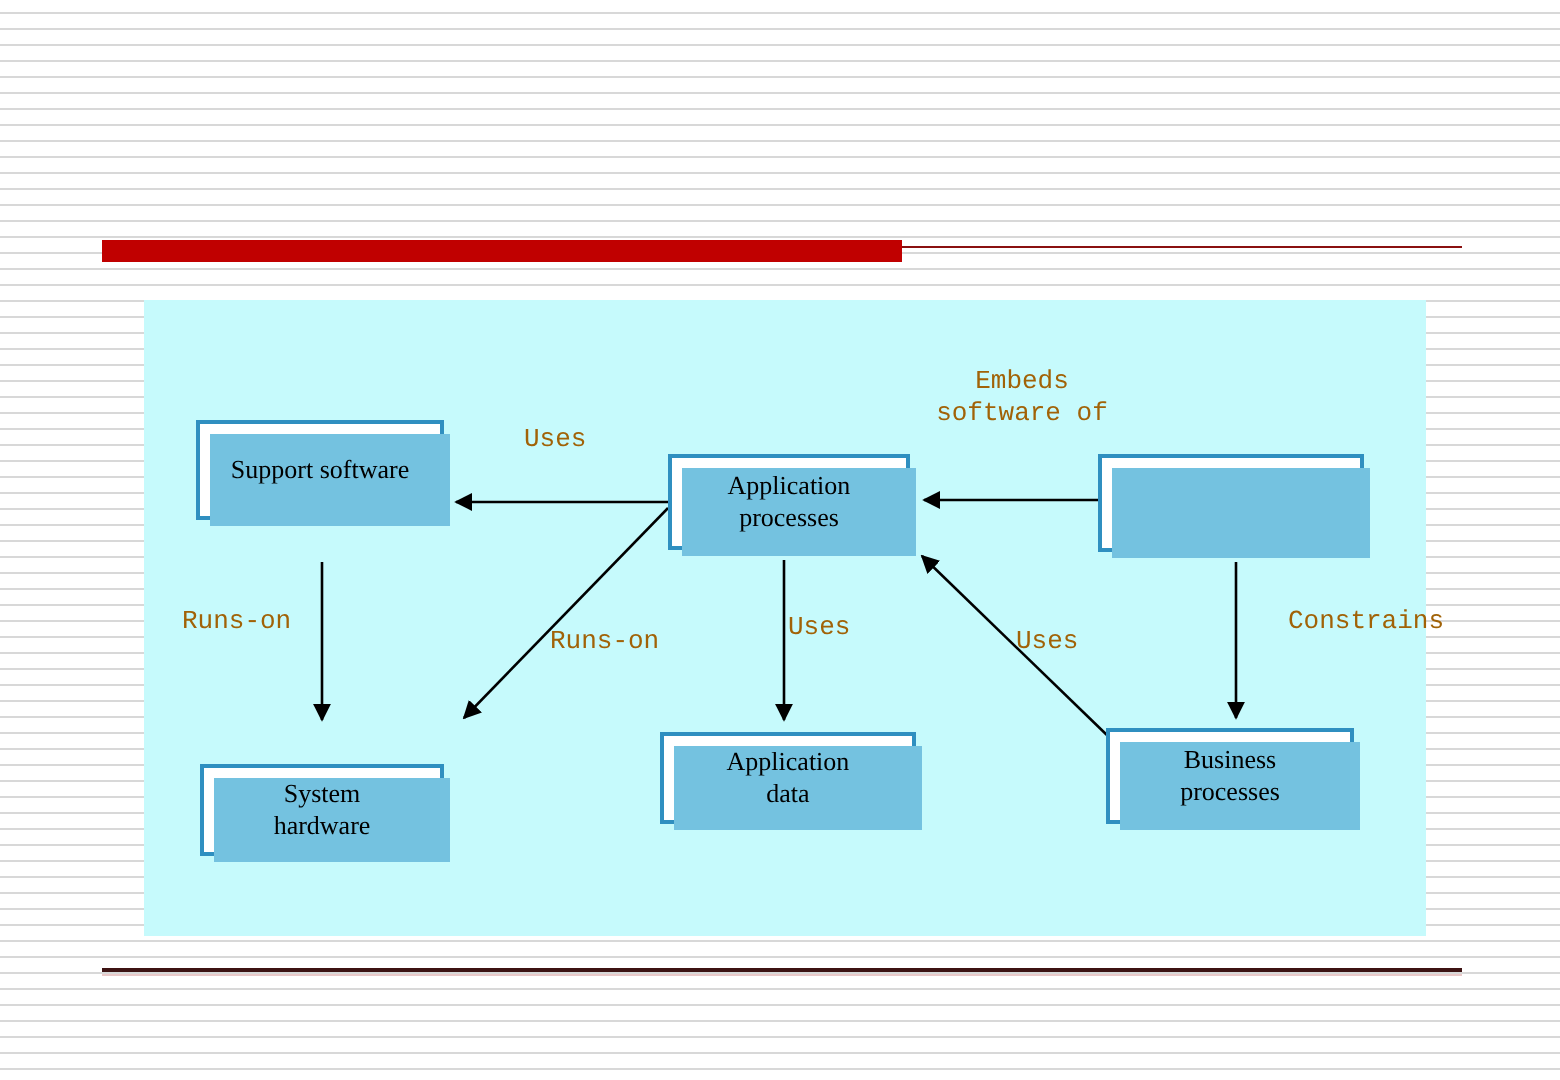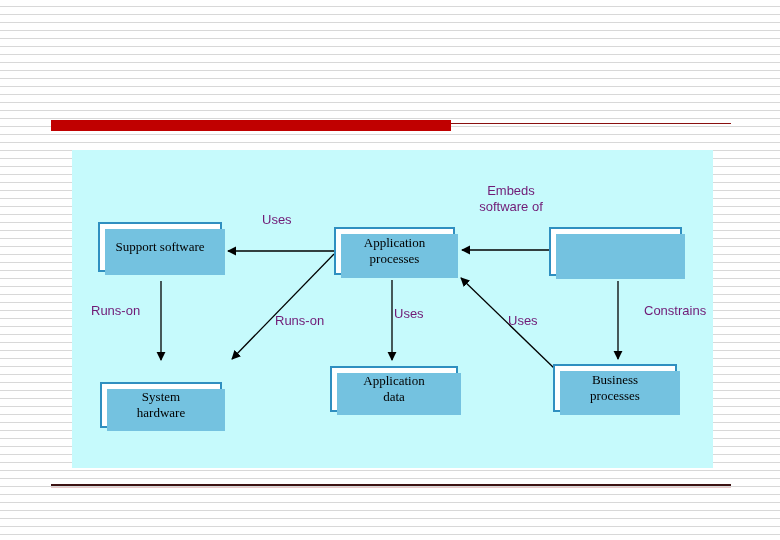--- a/index.html
+++ b/index.html
@@ -100,33 +100,33 @@
     background: #74c2e0;
     z-index: -1;
   }
   .node .label {
     position: relative;
     z-index: 1;
     padding: 0 4px;
   }
 
   
-  #node-support-software { left: 26px;  top: 72px;  width: 124px; height: 50px; }
+  #node-support-software { left: 26px;  top: 60px;  width: 124px; height: 50px; }
   #node-application-software { left: 262px; top: 77px; width: 121px; height: 48px; }
   #node-business-policies { left: 477px; top: 77px; width: 133px; height: 49px; }
   #node-system-hardware  { left: 28px;  top: 232px; width: 122px; height: 46px; justify-content: center; }
   #node-application-data  { left: 258px; top: 216px; width: 128px; height: 46px; }
   #node-business-processes{ left: 481px; top: 214px; width: 124px; height: 48px; }
 
   
   .edge-label {
     position: absolute;
-    font-family: Liberation Sans, sans-serif;
+    font-family: Liberation Mono, monospace;
     font-size: 13px;
-    color: #701a75;
+    color: #a16207;
     white-space: nowrap;
     line-height: 1.2;
     z-index: 4;
   }
   #label-uses-support       { left: 190px; top: 62px; }
   #label-embeds-knowledge   { left: 379px; top: 33px; text-align: center; width: 120px; white-space: normal; }
   #label-runs-on-support    { left: 19px;  top: 153px; }
   #label-runs-on-diagonal   { left: 203px; top: 163px; }
   #label-uses-appdata       { left: 322px; top: 156px; }
   #label-uses-processes     { left: 436px; top: 163px; }

